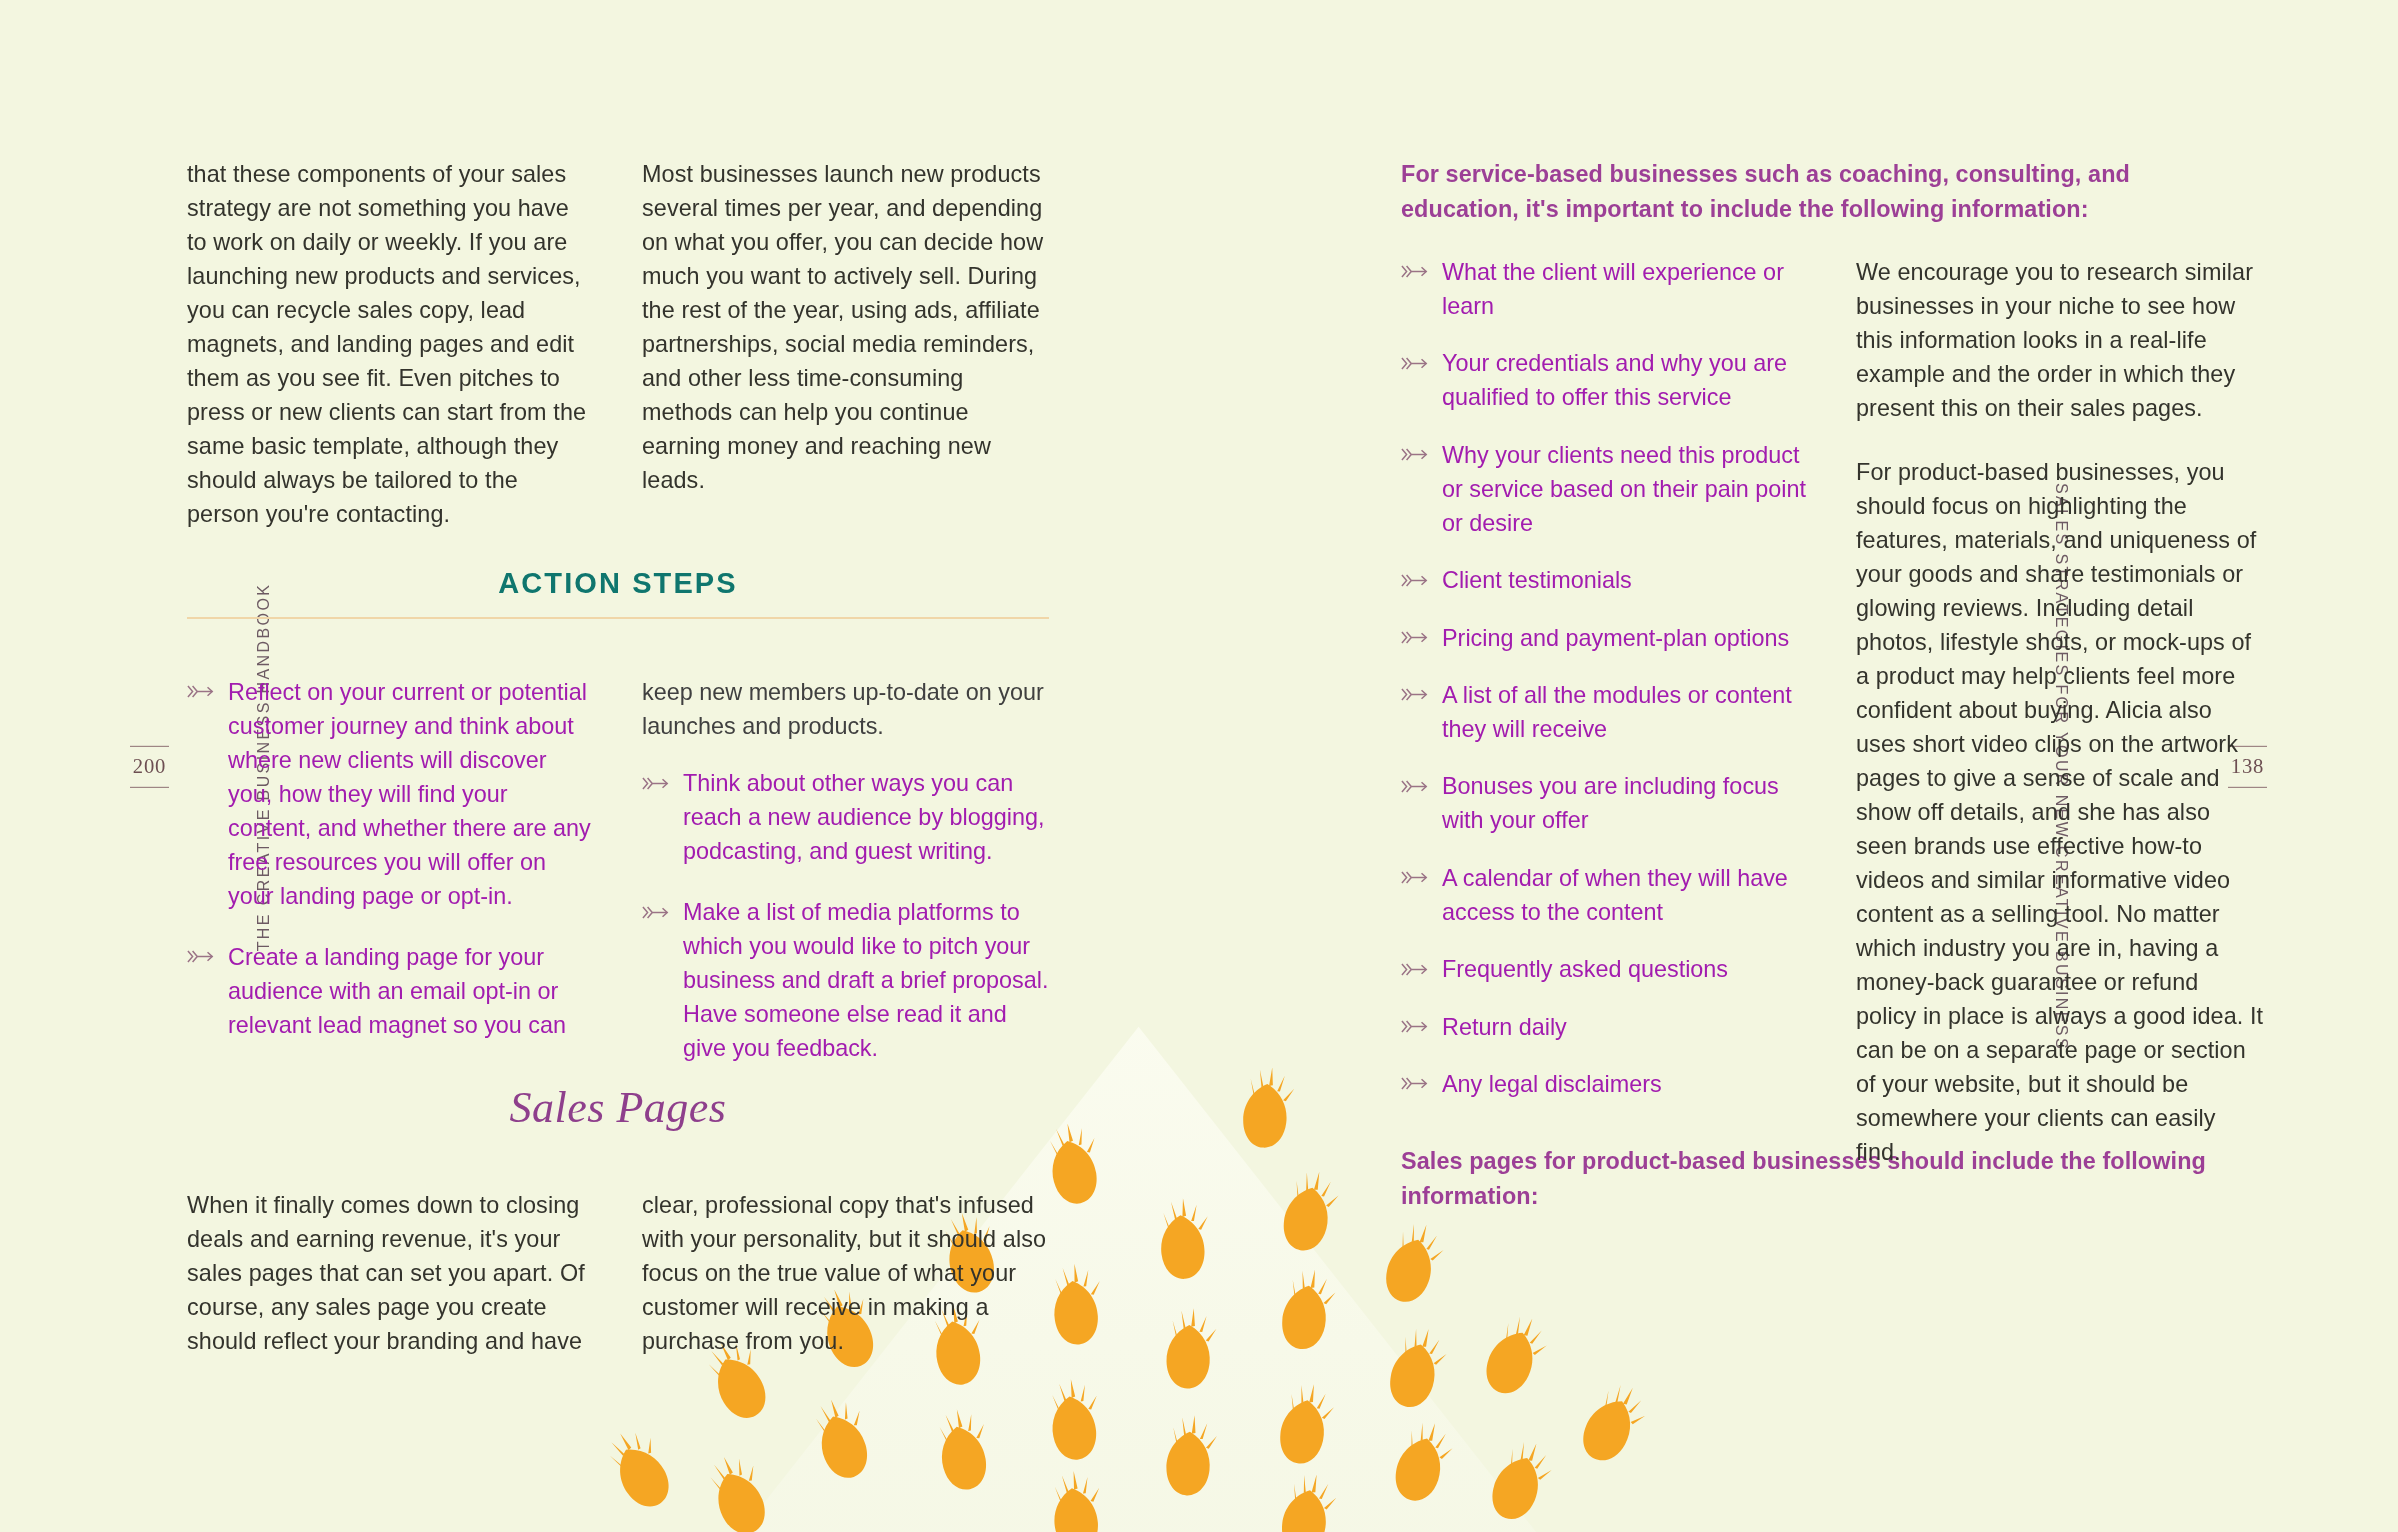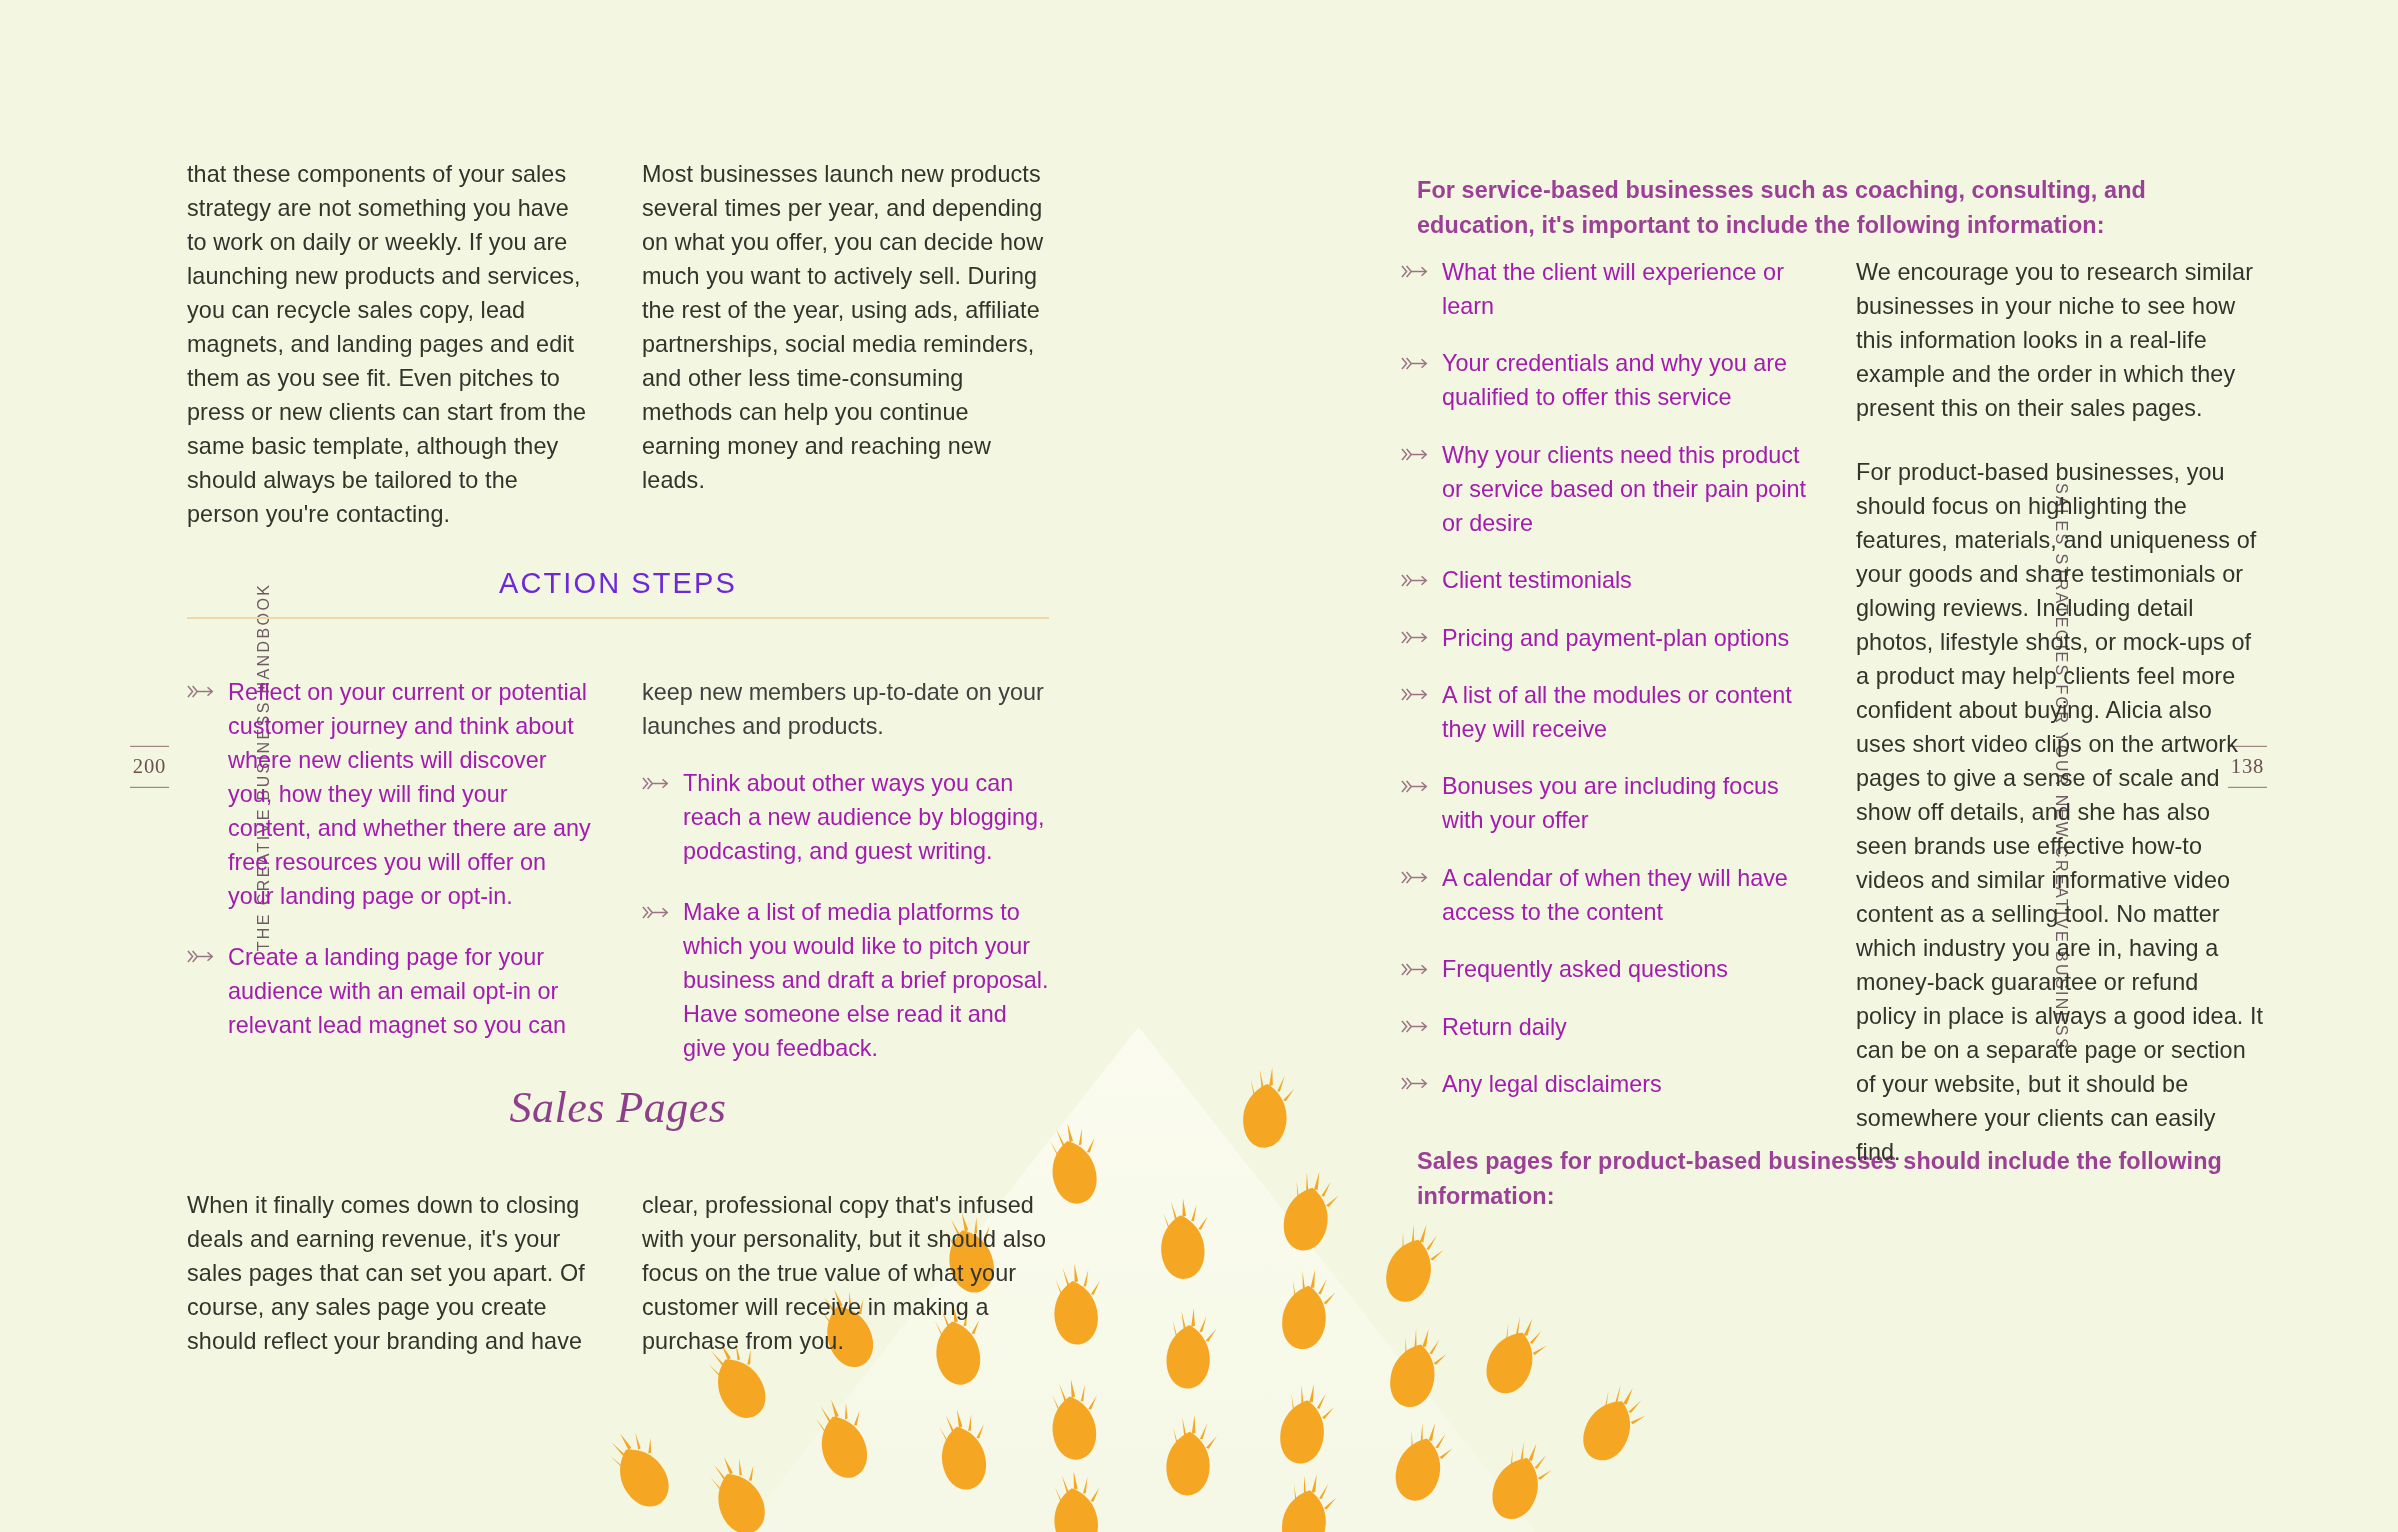--- a/index.html
+++ b/index.html
@@ -105,40 +105,40 @@
   p.body {
     margin: 0 0 20.6px 0;
     font-size: 23.4px;
     line-height: 34px;
     color: #33332c;
     letter-spacing: 0.1px;
   }
   p.body:last-child { margin-bottom: 0; }
 
   .intro-purple {
-    margin: 16px;
+    margin: 0;
     font-size: 23.4px;
     line-height: 35px;
     font-weight: bold;
     color: #9c3f96;
     letter-spacing: 0.1px;
   }
 
   
   .section-head {
     position: absolute;
     left: 0;
     width: 862px;
     text-align: center;
   }
   .section-head .title {
     font-size: 29px;
-    font-weight: normal;
+    font-weight: bold;
     letter-spacing: 2.1px;
-    color: #6d28d9;
+    color: #0f766e;
   }
   .section-head .hr {
     margin-top: 17px;
     height: 1.9px;
     background: #f0d6a8;
     width: 100%;
   }
 
   .script-head {
     position: absolute;

